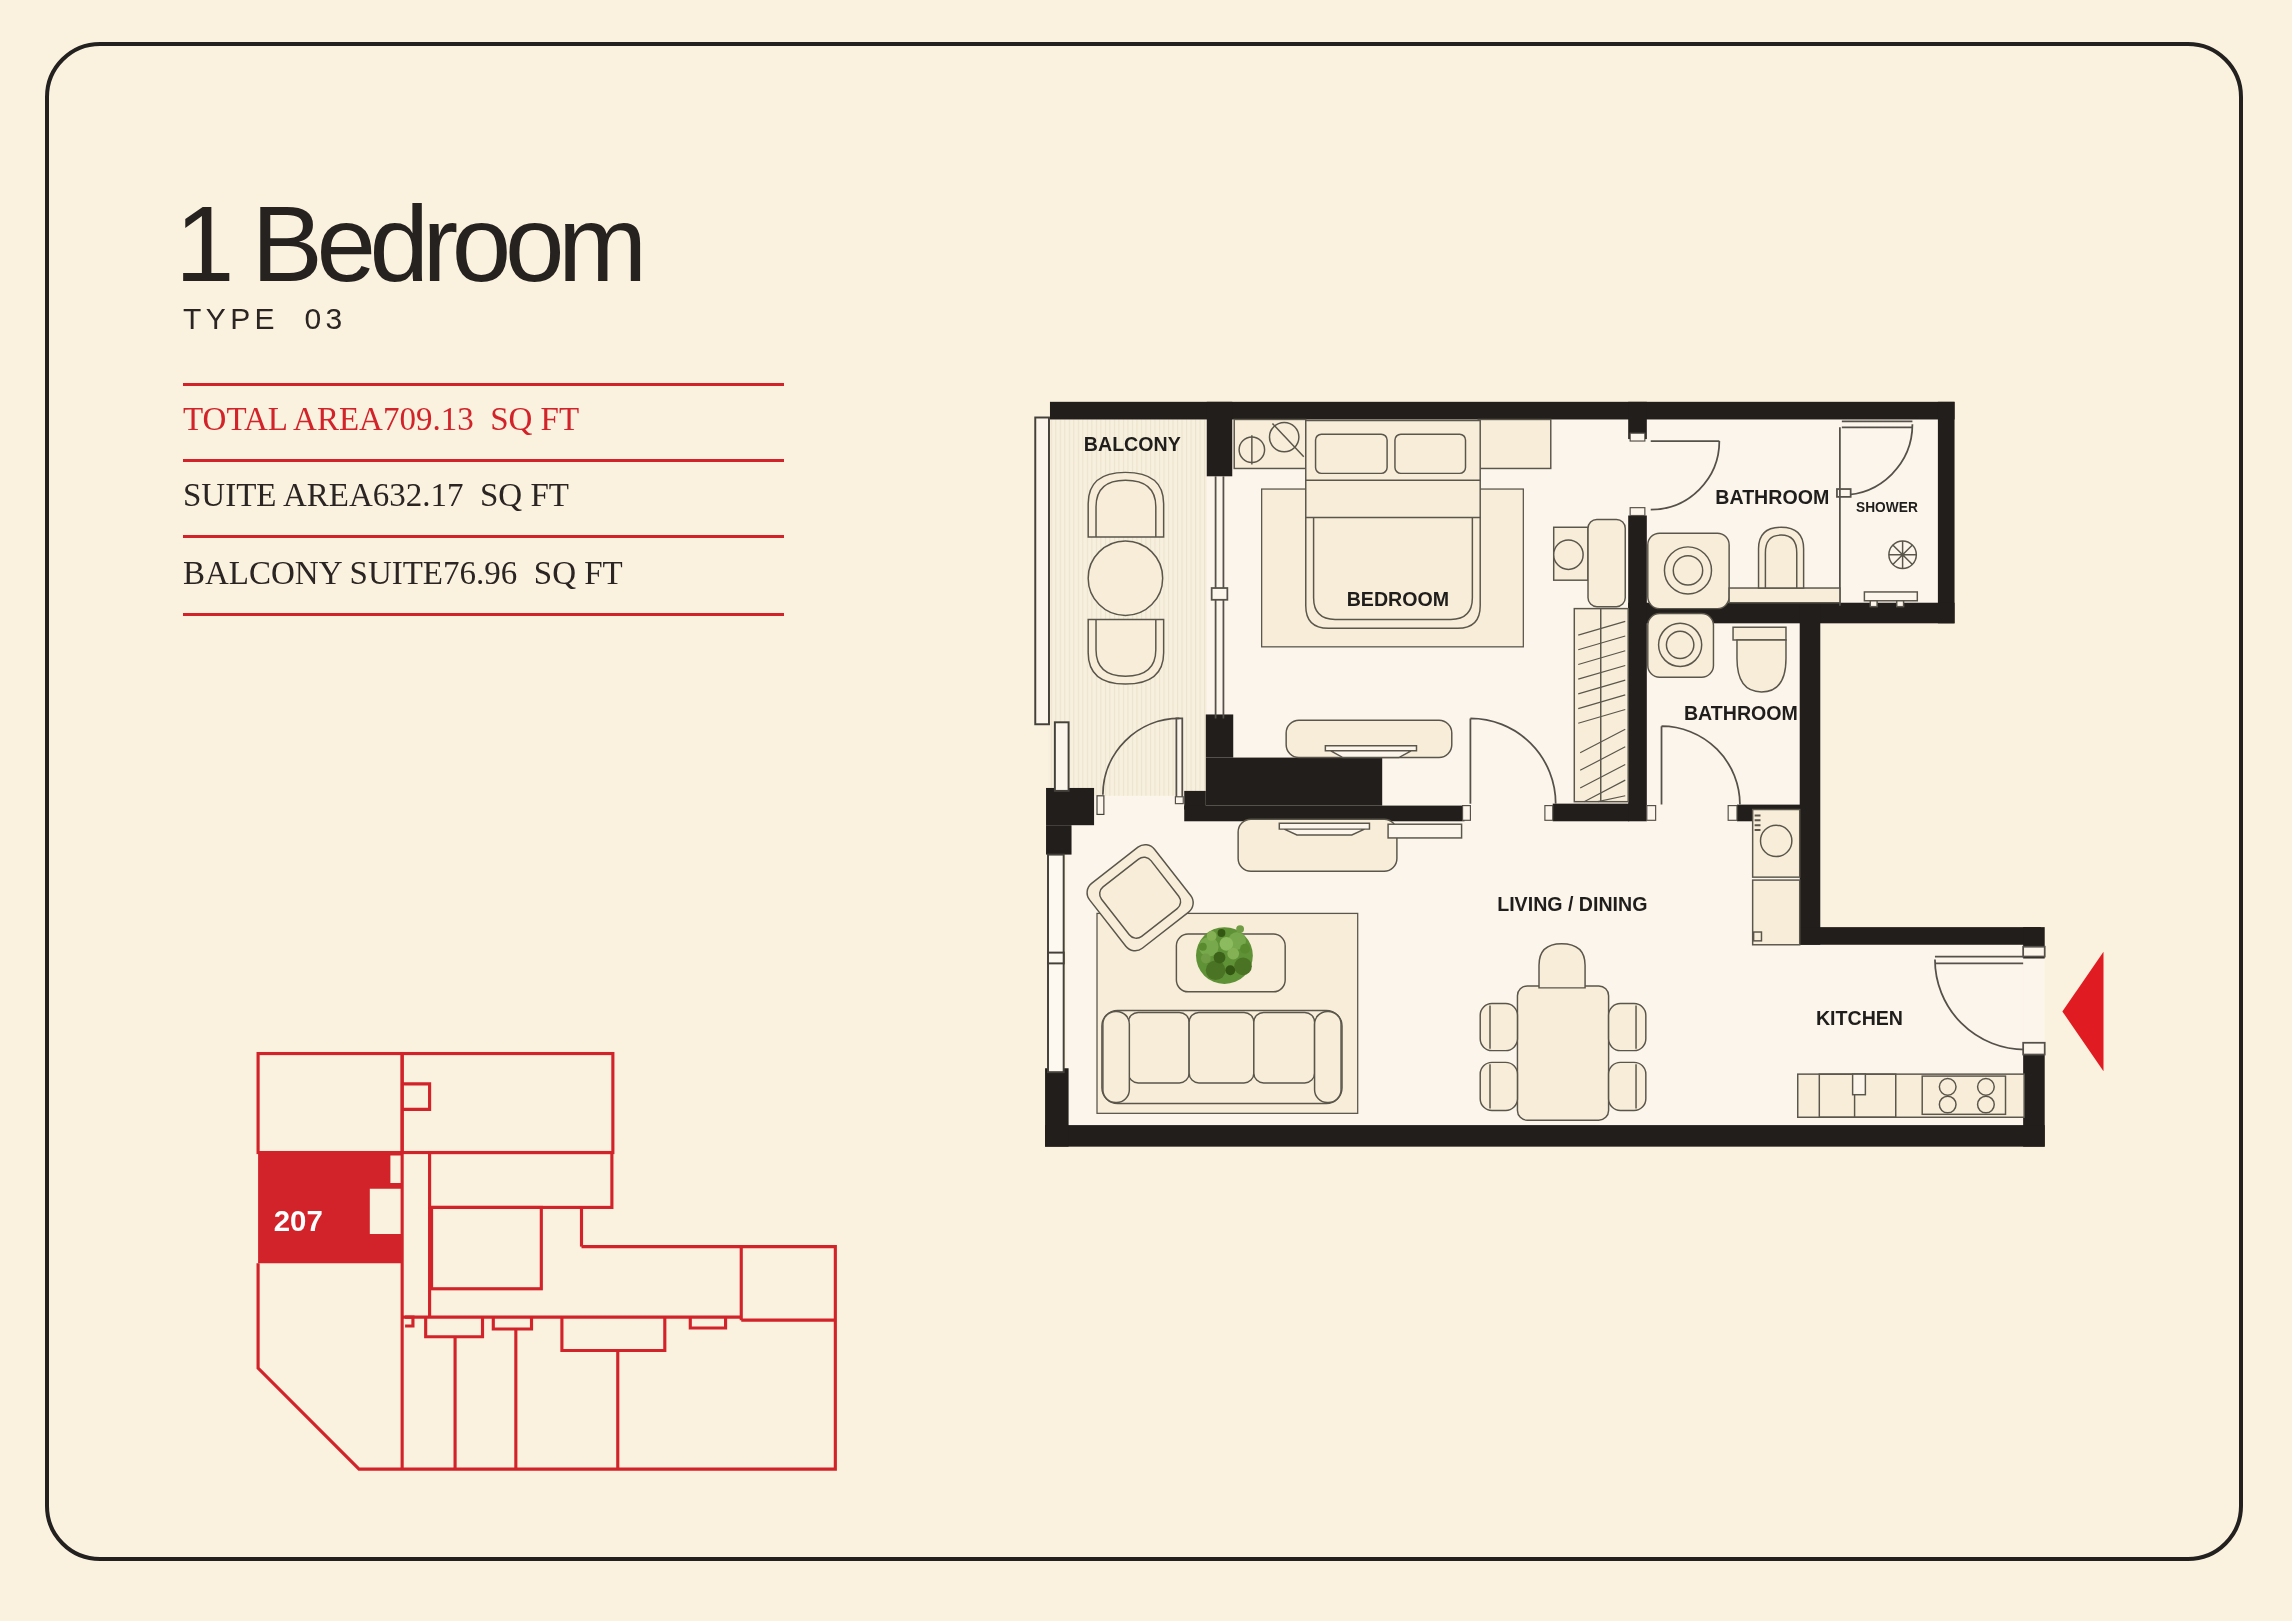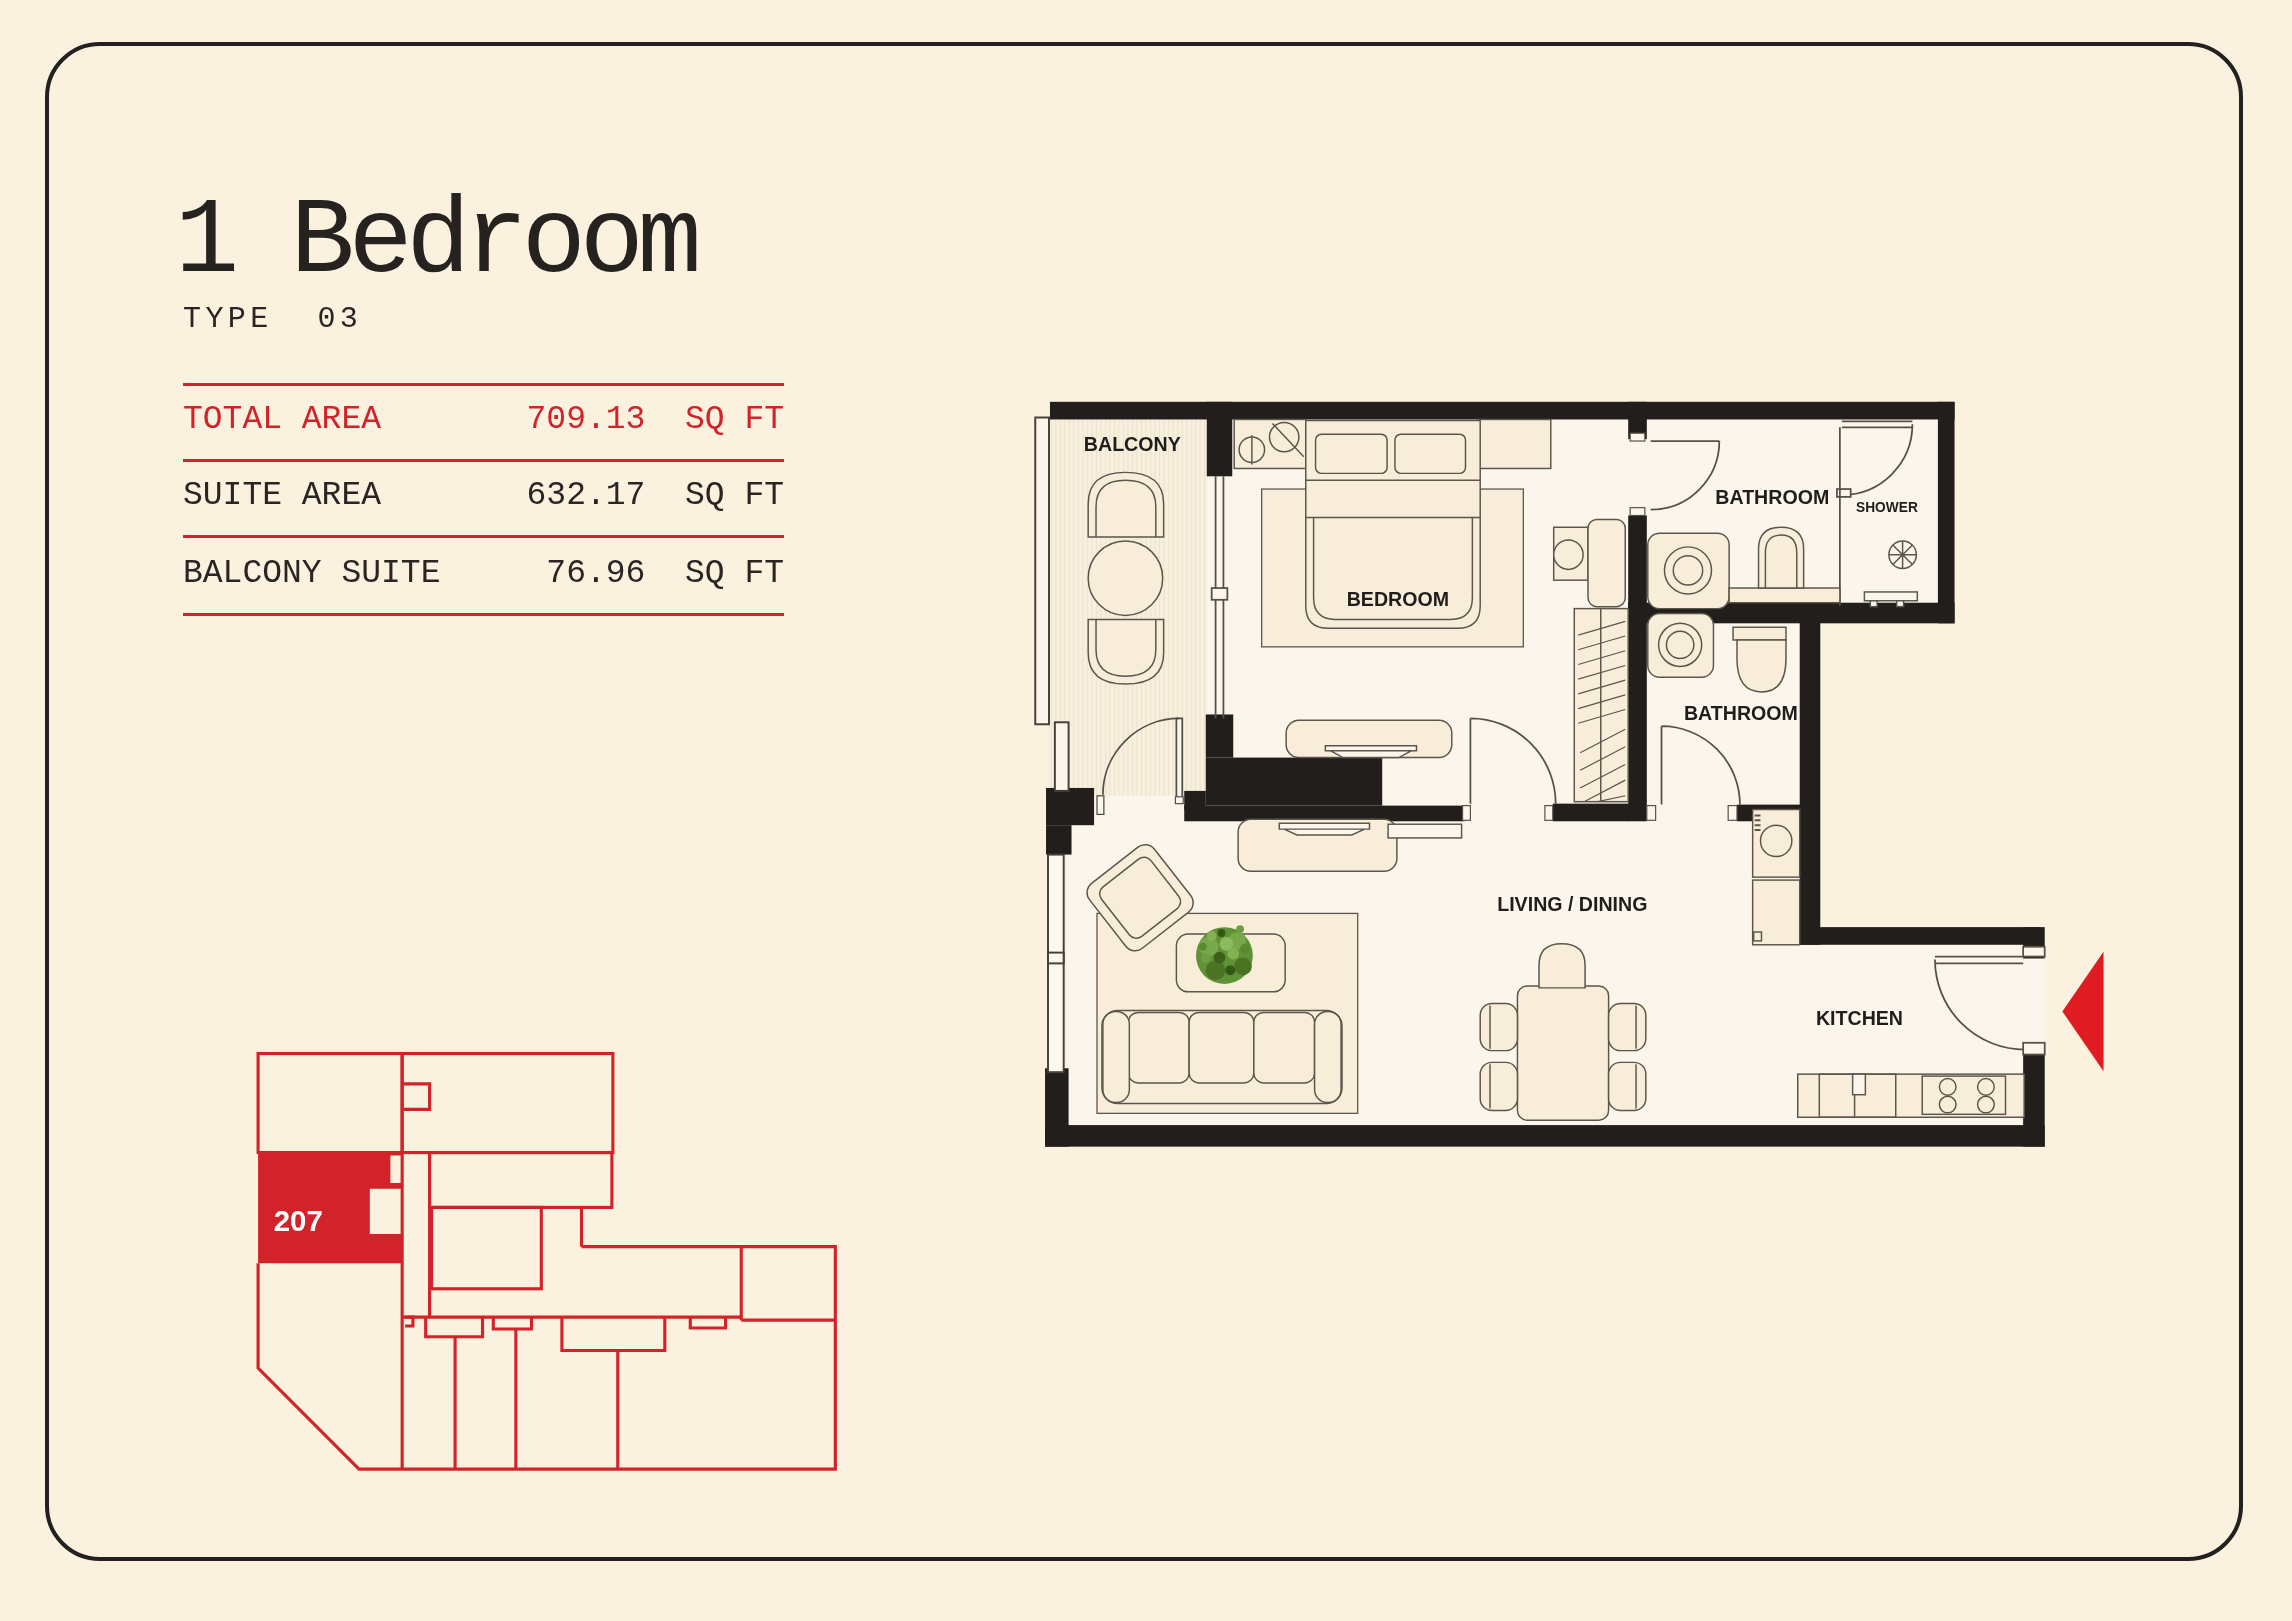--- a/index.html
+++ b/index.html
@@ -1,20 +1,20 @@
 <!DOCTYPE html>
 <html><head>
 <meta charset="utf-8">
 <style>
 html,body{margin:0;padding:0;background:#FAF1DE;}
 body{width:2293px;height:1621px;position:relative;overflow:hidden;font-family:"Liberation Sans",sans-serif;}
 .abs{position:absolute;}
-.serif{font-family:Liberation Mono, monospace;}
+.serif{font-family:Liberation Sans, sans-serif;}
 .redline{position:absolute;height:2.9px;background:#D2232A;left:183px;width:601px;}
-.row{position:absolute;left:183px;width:601px;display:flex;justify-content:space-between;font-family:Liberation Mono, monospace;font-size:33px;color:#2A2523;}
+.row{position:absolute;left:183px;width:601px;display:flex;justify-content:flex-start;font-family:Liberation Serif, serif;font-size:33px;color:#2A2523;}
 </style>
 </head>
 <body>
 
 <div class="abs" style="left:45px;top:42px;width:2190px;height:1511px;border:4.4px solid #232020;border-radius:55px;"></div>
 
 <div class="abs serif" id="title" style="left:175px;top:182px;font-size:107px;letter-spacing:-6.4px;color:#262220;">1 Bedroom</div>
 
 <div class="abs serif" id="subtitle" style="left:183px;top:302px;font-size:30px;letter-spacing:4.4px;color:#2A2523;">TYPE&nbsp;&nbsp;03</div>
 

